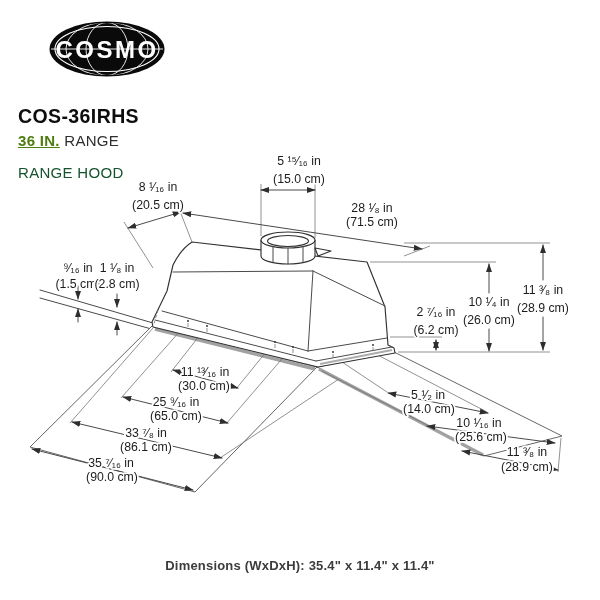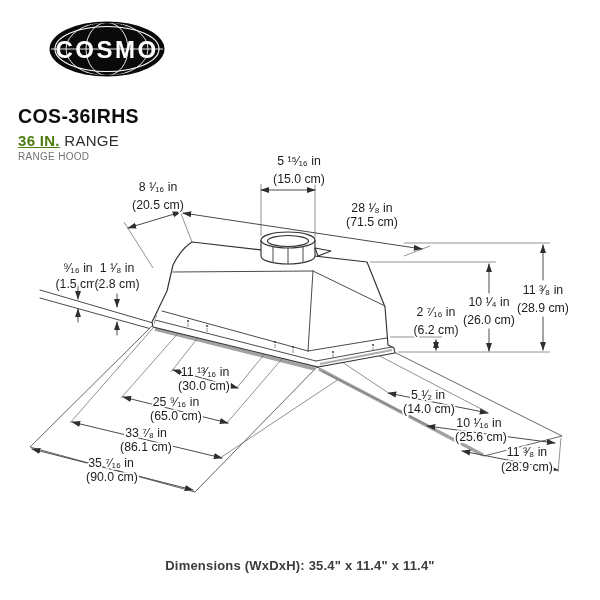--- a/index.html
+++ b/index.html
@@ -3,21 +3,21 @@
 <meta charset="utf-8">
 <style>
   html,body{margin:0;padding:0;background:#fff;}
   #page{position:relative;width:600px;height:600px;background:#ffffff;overflow:hidden;
         font-family:"Liberation Sans",sans-serif;}
   
   #brand{position:absolute;left:18px;top:16px;width:178px;text-align:left;}
   #brand .model{font-size:19.5px;font-weight:bold;letter-spacing:.4px;color:#0d0d0d;margin-top:19px;}
   #brand .l2{font-size:15px;color:#2e2e2e;margin-top:4px;letter-spacing:.3px;}
   #brand .l2 b{font-weight:bold;color:#4d7c0f;text-decoration:underline;}
-  #brand .l3{font-size:10px;color:#737373;letter-spacing:.3px;margin-top:2px;}
+  #brand .l3{font-size:15px;color:#14532d;letter-spacing:.3px;margin-top:15px;}
   
   #caption{position:absolute;left:0;top:558px;width:600px;text-align:center;
            font-size:13px;font-weight:600;color:#3c3c3c;letter-spacing:.2px;}
   
   svg.diagram{position:absolute;left:0;top:0;}
   .ln{stroke:#4a4a4a;stroke-width:1;fill:none;stroke-linecap:round;}
   .thin{stroke:#6e6e6e;stroke-width:.75;fill:none;}
   .body{stroke:#323232;stroke-width:1.15;fill:#ffffff;stroke-linejoin:round;}
   .wing{stroke:#555;stroke-width:.9;fill:#ffffff;stroke-linejoin:round;}
   .gray{stroke:#a2a2a2;stroke-width:3.4;fill:none;stroke-linecap:butt;}

